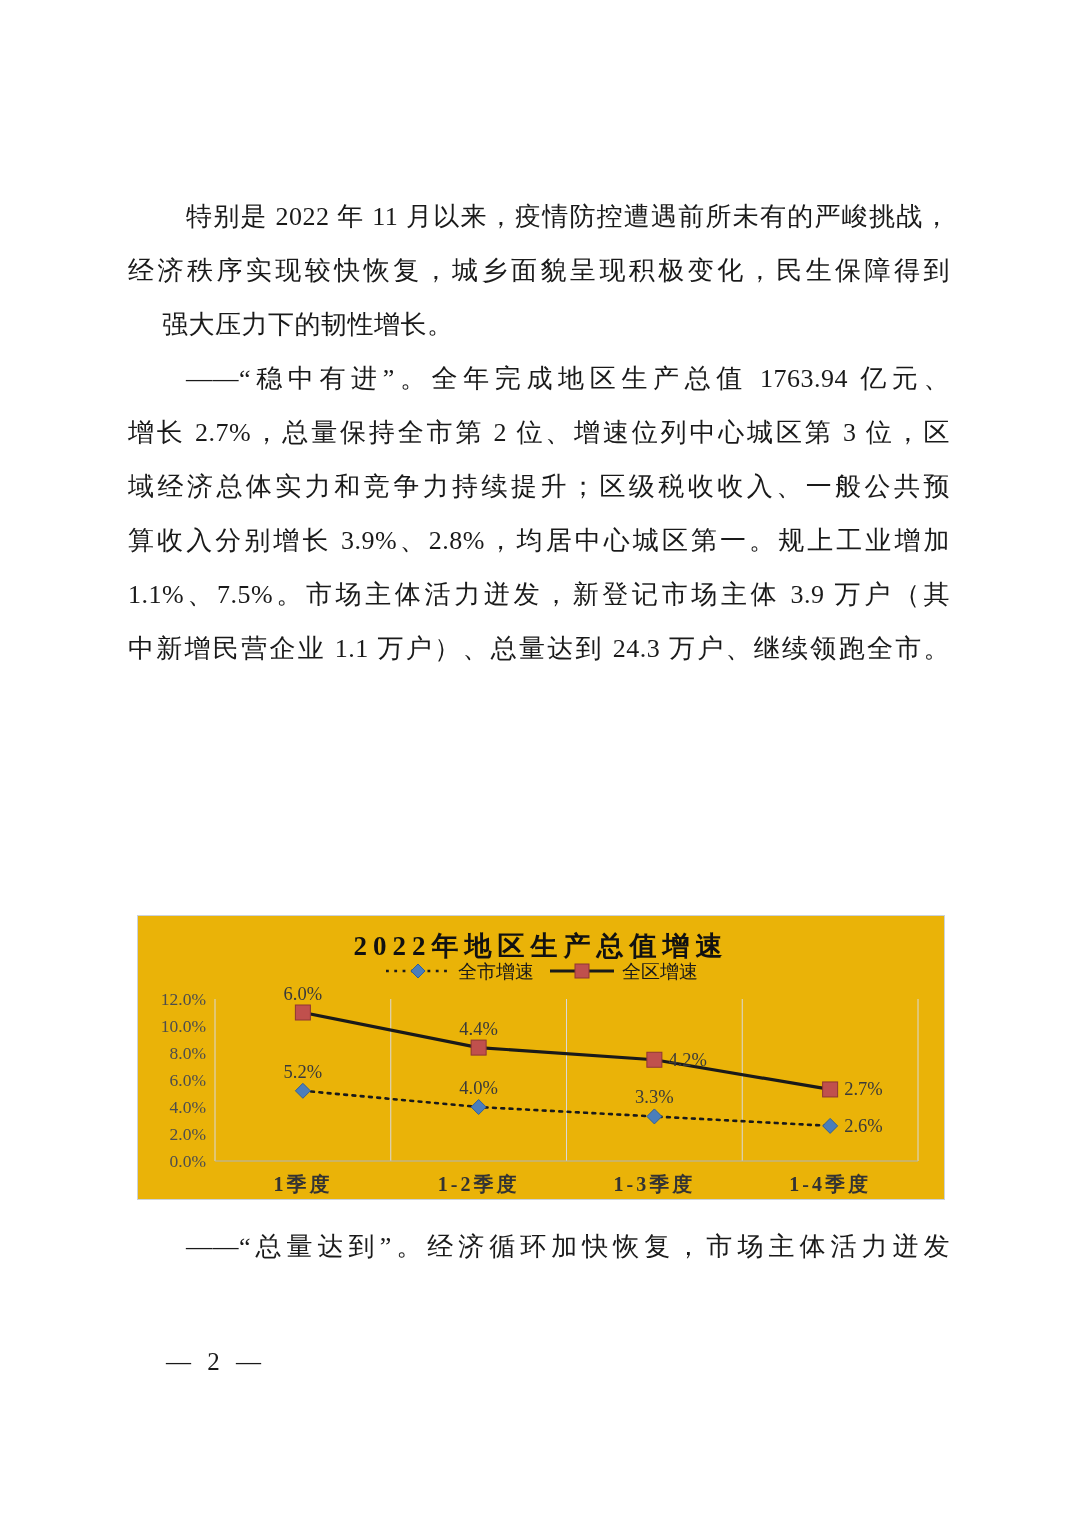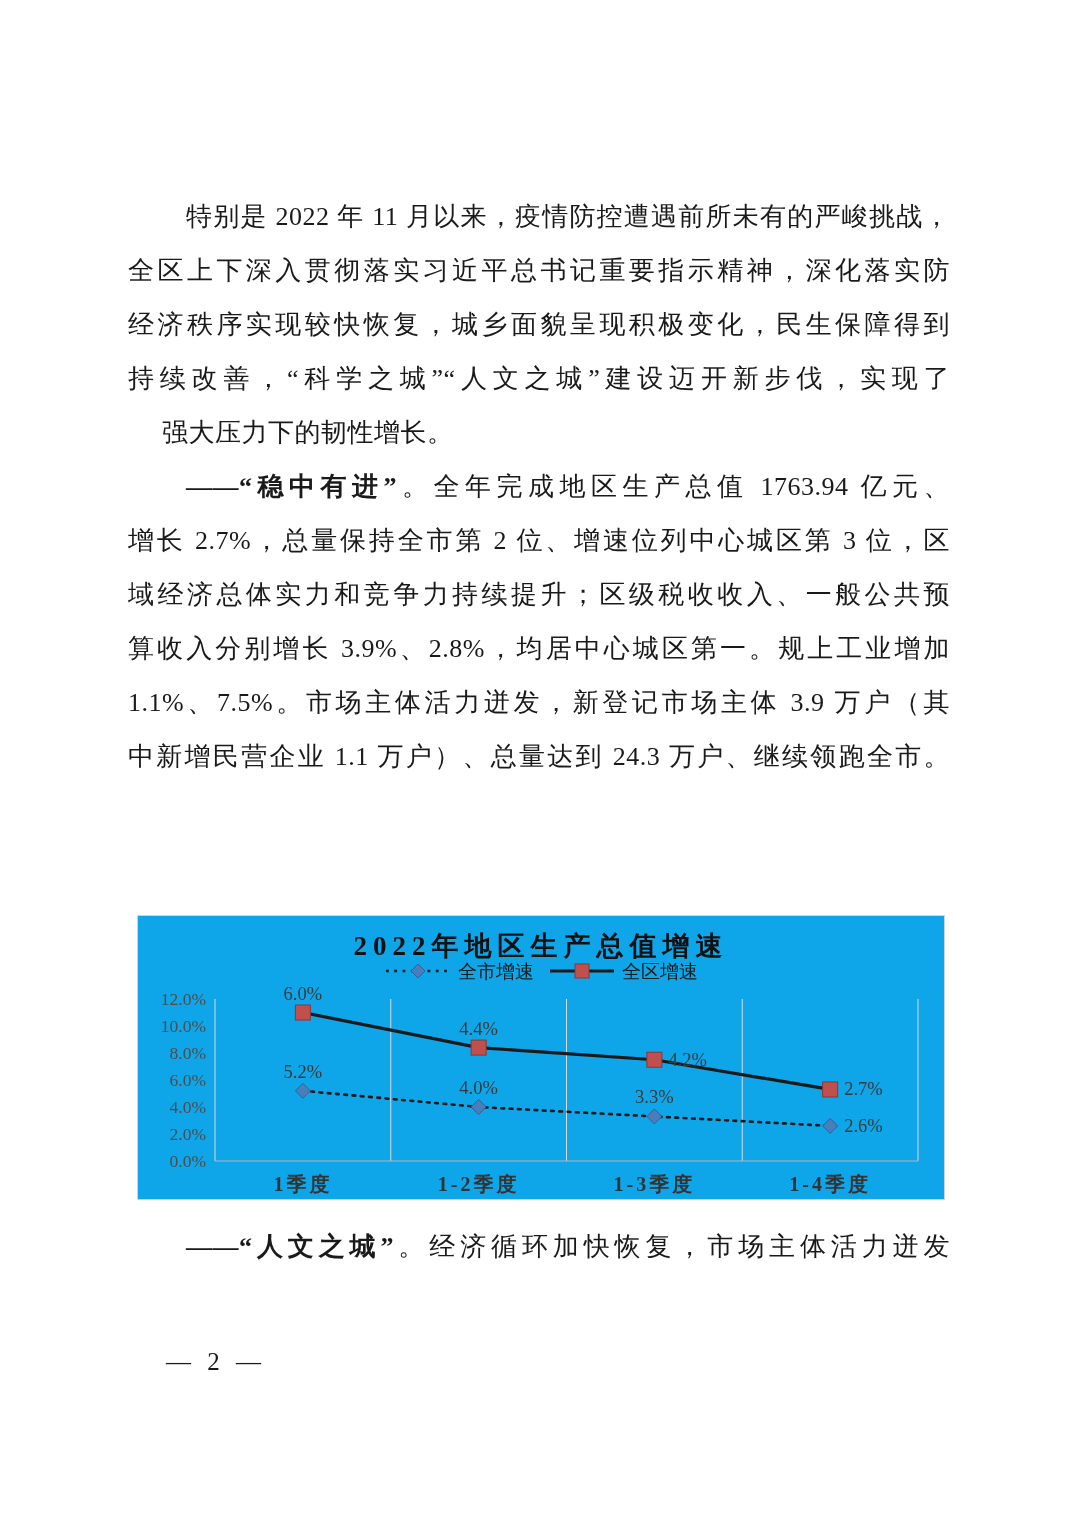--- a/index.html
+++ b/index.html
@@ -9,40 +9,38 @@
   }
   .text-block{position:absolute;left:128px;width:822px;}
   #text-top{top:190px;}
   #text-bottom{top:1220px;}
   .line{
     height:54px;line-height:54px;font-size:26px;white-space:normal;
     text-align:justify;text-align-last:justify;letter-spacing:0.5px;
   }
   .line.no-fill{text-align-last:left;margin-left:34px;}
   .line.indent{padding-left:58px;}
-  .seg-b{font-weight:bold;}
+  .seg-b{font-weight:normal;}
   .chart-box{
     position:absolute;left:137px;top:915px;width:806px;height:283px;
-    background:#0ea5e9;border:1px solid #ccd3da;box-sizing:content-box;
+    background:#eab308;border:1px solid #ccd3da;box-sizing:content-box;
   }
   .chart-box svg{display:block;}
   .footer{
     position:absolute;left:166px;top:1348px;font-size:25px;letter-spacing:5px;color:#1a1a1a;
   }
 </style>
 </head>
 <body>
 
 <div class="page">
 
   <div id="text-top" class="text-block">
       <div class="line indent"><span>特别是 2022 年 11 月以来，疫情防控遭遇前所未有的严峻挑战，</span></div>
-      <div class="line"><span>全区上下深入贯彻落实习近平总书记重要指示精神，深化落实防</span></div>
       <div class="line"><span>经济秩序实现较快恢复，城乡面貌呈现积极变化，民生保障得到</span></div>
-      <div class="line"><span>持续改善，“科学之城”“人文之城”建设迈开新步伐，实现了</span></div>
       <div class="line no-fill"><span>强大压力下的韧性增长。</span></div>
       <div class="line indent"><span class="seg-b">——“稳中有进”</span><span>。全年完成地区生产总值 1763.94 亿元、</span></div>
       <div class="line"><span>增长 2.7%，总量保持全市第 2 位、增速位列中心城区第 3 位，区</span></div>
       <div class="line"><span>域经济总体实力和竞争力持续提升；区级税收收入、一般公共预</span></div>
       <div class="line"><span>算收入分别增长 3.9%、2.8%，均居中心城区第一。规上工业增加</span></div>
       <div class="line"><span>1.1%、7.5%。市场主体活力迸发，新登记市场主体 3.9 万户（其</span></div>
       <div class="line"><span>中新增民营企业 1.1 万户）、总量达到 24.3 万户、继续领跑全市。</span></div>
     </div>
 
   <div class="chart-box">
@@ -93,18 +91,18 @@
           <text x="340.625" y="118.6" text-anchor="middle" font-family="Liberation Serif, DejaVu Serif, serif" font-size="18.5" fill="#3a3a3a">4.4%</text>
           <rect x="508.875" y="136.25" width="15" height="15" fill="#c0504d" stroke="#8e3634" stroke-width="1"></rect>
           <text x="530.375" y="149.75" text-anchor="start" font-family="Liberation Serif, DejaVu Serif, serif" font-size="18.5" fill="#3a3a3a">4.2%</text>
           <rect x="684.625" y="165.95" width="15" height="15" fill="#c0504d" stroke="#8e3634" stroke-width="1"></rect>
           <text x="706.125" y="179.45" text-anchor="start" font-family="Liberation Serif, DejaVu Serif, serif" font-size="18.5" fill="#3a3a3a">2.7%</text>
         </g>
     </svg>
   </div>
 
   <div id="text-bottom" class="text-block">
-      <div class="line indent"><span class="seg-b">——“人文之城”</span><span>。经济循环加快恢复，市场主体活力迸发</span></div>
+      <div class="line indent"><span class="seg-b">——“总量达到”</span><span>。经济循环加快恢复，市场主体活力迸发</span></div>
     </div>
 
   <div class="footer">— 2 —</div>
 
 </div>
 
 </body></html>

